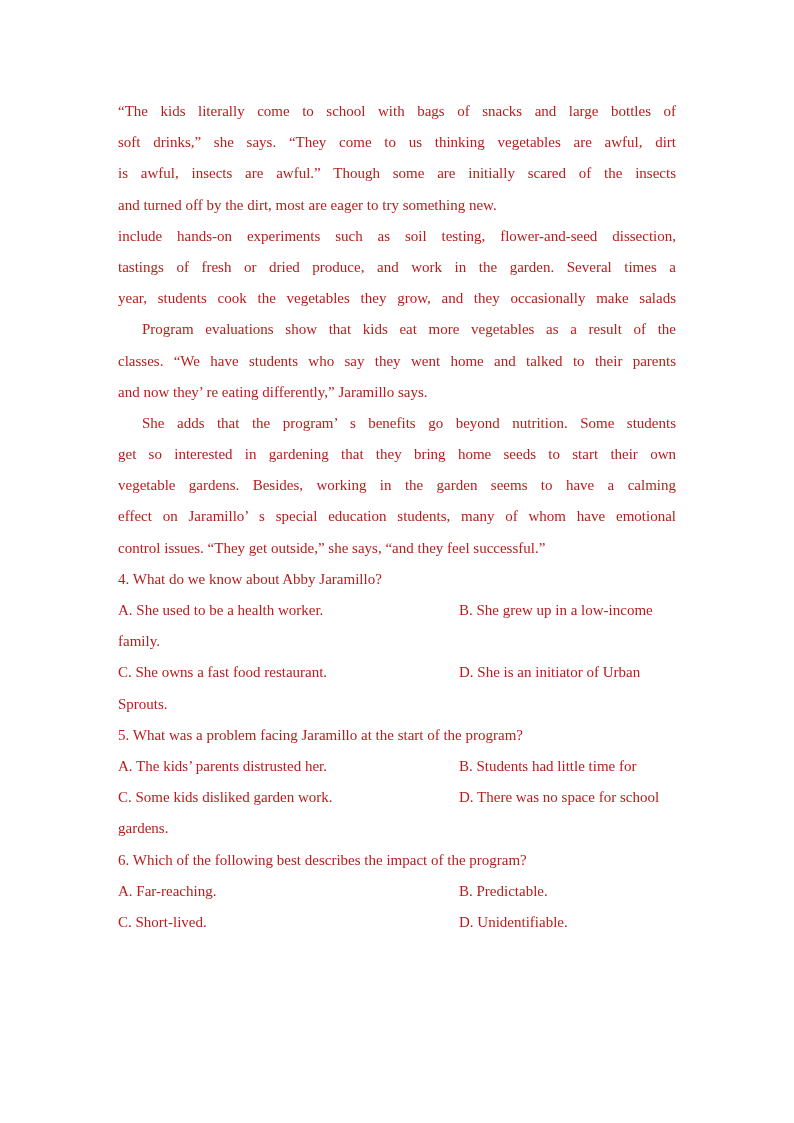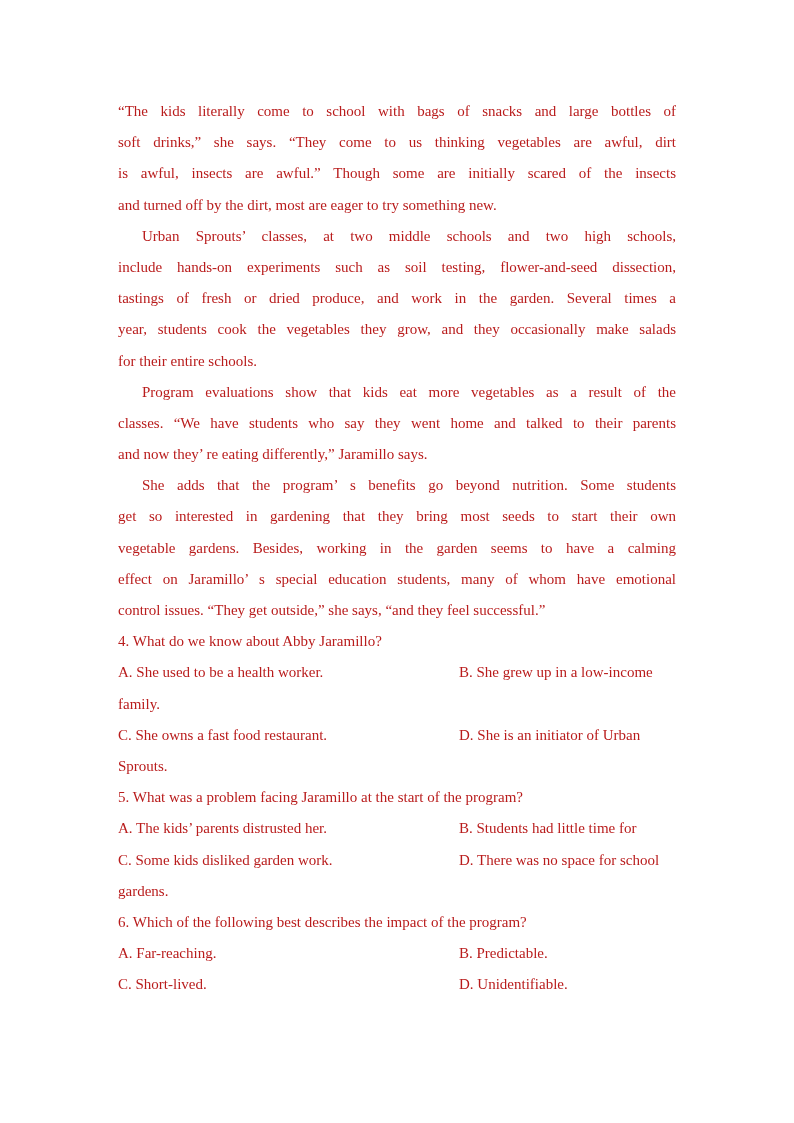--- a/index.html
+++ b/index.html
@@ -52,32 +52,30 @@
 <body>
 
 <div class="page">
   <div class="content">
 
     <div class="line just">“The kids literally come to school with bags of snacks and large bottles of</div>
     <div class="line just">soft drinks,” she says. “They come to us thinking vegetables are awful, dirt</div>
     <div class="line just">is awful, insects are awful.” Though some are initially scared of the insects</div>
     <div class="line">and turned off by the dirt, most are eager to try something new.</div>
 
-    <div class="line just ind">Urban Sprouts’ classes, at two middle schools and two high schools,</div>
     <div class="line just">include hands-on experiments such as soil testing, flower-and-seed dissection,</div>
     <div class="line just">tastings of fresh or dried produce, and work in the garden. Several times a</div>
     <div class="line just">year, students cook the vegetables they grow, and they occasionally make salads</div>
-    <div class="line">for their entire schools.</div>
 
     <div class="line just ind">Program evaluations show that kids eat more vegetables as a result of the</div>
     <div class="line just">classes. “We have students who say they went home and talked to their parents</div>
     <div class="line">and now they’ re eating differently,” Jaramillo says.</div>
 
     <div class="line just ind">She adds that the program’ s benefits go beyond nutrition. Some students</div>
-    <div class="line just">get so interested in gardening that they bring most seeds to start their own</div>
+    <div class="line just">get so interested in gardening that they bring home seeds to start their own</div>
     <div class="line just">vegetable gardens. Besides, working in the garden seems to have a calming</div>
     <div class="line just">effect on Jaramillo’ s special education students, many of whom have emotional</div>
     <div class="line">control issues. “They get outside,” she says, “and they feel successful.”</div>
 
     <div class="line">4. What do we know about Abby Jaramillo?</div>
     <div class="line optrow">
       <span class="optL">A. She used to be a health worker.</span>
       <span class="optR">B. She grew up in a low-income</span>
     </div>
     <div class="line">family.</div>

